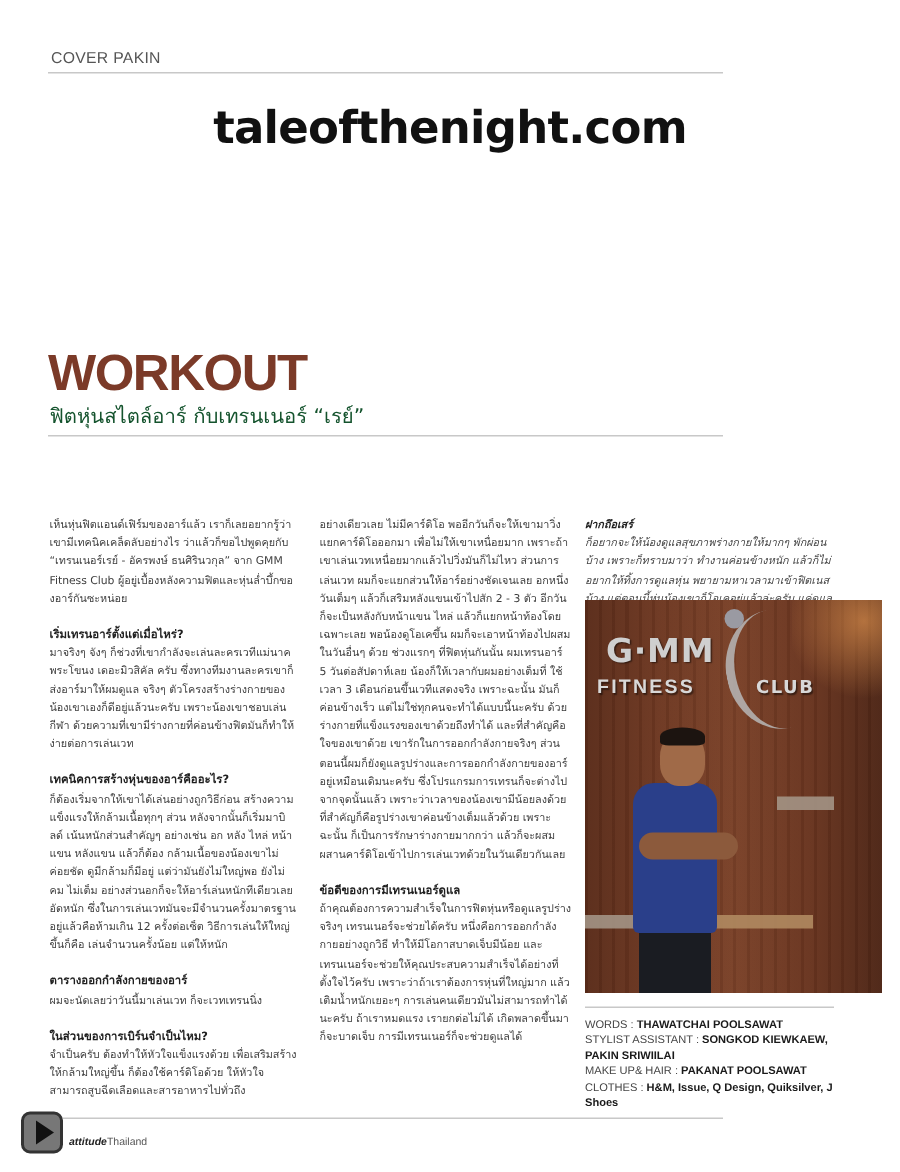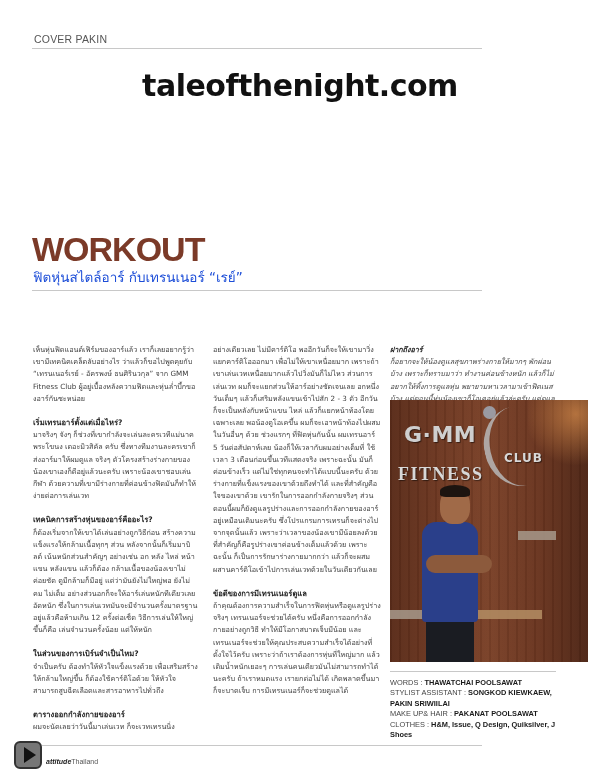--- a/index.html
+++ b/index.html
@@ -20,21 +20,21 @@
       font-family: "DejaVu Sans", sans-serif; font-weight: bold; font-size: 30px;
       color: #111; letter-spacing: -0.5px;
     }
     .headline {
       position: absolute; left: 32px; top: 232px;
       font-family: "Liberation Sans", sans-serif; font-weight: bold;
       font-size: 34px; letter-spacing: -1px; color: #7b3a28; line-height: 34px; text-align: right;
     }
     .subhead {
       position: absolute; left: 33px; top: 266px;
-      font-family: "DejaVu Sans", sans-serif; font-size: 13.5px; color: #1d4ed8;
+      font-family: "DejaVu Sans", sans-serif; font-size: 13.5px; color: #14532d;
     }
     .head-rule {
       position: absolute; left: 32px; top: 290px; width: 450px; height: 1px;
       background: #c8c8c8;
     }
 
     .col {
       position: absolute; top: 297px;
       font-family: "DejaVu Sans", sans-serif; font-size: 7.2px; line-height: 12.2px;
       color: #3c3c3c;
@@ -62,22 +62,22 @@
       position: absolute; inset: 0;
       background: repeating-linear-gradient(90deg, rgba(0,0,0,0.06) 0px, rgba(0,0,0,0.06) 2px, rgba(255,255,255,0.02) 2px, rgba(255,255,255,0.02) 9px);
     }
     .photo .logo-gmm {
       position: absolute; left: 14px; top: 22px;
       font-family: "DejaVu Sans", sans-serif; font-weight: bold; font-size: 22px;
       color: #cfcfcf; letter-spacing: 0.5px; text-shadow: 1px 1px 1px rgba(0,0,0,0.5);
     }
     .photo .logo-fitness {
       position: absolute; left: 8px; top: 50px;
-      font-family: Liberation Serif, serif; font-weight: bold; font-size: 18px;
-      color: #d8d8d8; letter-spacing: 1.5px; text-shadow: 1px 1px 1px rgba(0,0,0,0.5); margin-top: 14px;
+      font-family: Liberation Sans, sans-serif; font-weight: bold; font-size: 13px;
+      color: #d8d8d8; letter-spacing: 1.5px; text-shadow: 1px 1px 1px rgba(0,0,0,0.5);
     }
     .photo .logo-club {
       position: absolute; left: 114px; top: 51px;
       font-family: "DejaVu Sans", sans-serif; font-weight: bold; font-size: 12px;
       color: #d8d8d8; letter-spacing: 1px; text-shadow: 1px 1px 1px rgba(0,0,0,0.5);
     }
     .photo .swoosh {
       position: absolute; left: 94px; top: 6px; width: 70px; height: 80px;
       border-left: 6px solid #b8b8b8; border-radius: 50% 0 0 50%;
       transform: rotate(-12deg); opacity: 0.85;
@@ -158,40 +158,40 @@
   <p class="para">เห็นหุ่นฟิตแอนด์เฟิร์มของอาร์แล้ว เราก็เลยอยากรู้ว่าเขามีเทคนิคเคล็ดลับอย่างไร ว่าแล้วก็ขอไปพูดคุยกับ “เทรนเนอร์เรย์ - อัครพงษ์ ธนศิรินวกุล” จาก GMM Fitness Club ผู้อยู่เบื้องหลังความฟิตและหุ่นล่ำบึ้กของอาร์กันซะหน่อย</p>
   <div class="para">
     <div class="q">เริ่มเทรนอาร์ตั้งแต่เมื่อไหร่?</div>
     <div>มาจริงๆ จังๆ ก็ช่วงที่เขากำลังจะเล่นละครเวทีแม่นาคพระโขนง เดอะมิวสิคัล ครับ ซึ่งทางทีมงานละครเขาก็ส่งอาร์มาให้ผมดูแล จริงๆ ตัวโครงสร้างร่างกายของน้องเขาเองก็ดีอยู่แล้วนะครับ เพราะน้องเขาชอบเล่นกีฬา ด้วยความที่เขามีร่างกายที่ค่อนข้างฟิตมันก็ทำให้ง่ายต่อการเล่นเวท</div>
   </div>
   <div class="para">
     <div class="q">เทคนิคการสร้างหุ่นของอาร์คืออะไร?</div>
     <div>ก็ต้องเริ่มจากให้เขาได้เล่นอย่างถูกวิธีก่อน สร้างความแข็งแรงให้กล้ามเนื้อทุกๆ ส่วน หลังจากนั้นก็เริ่มมาบิลด์ เน้นหนักส่วนสำคัญๆ อย่างเช่น อก หลัง ไหล่ หน้าแขน หลังแขน แล้วก็ต้อง กล้ามเนื้อของน้องเขาไม่ค่อยชัด ดูมีกล้ามก็มีอยู่ แต่ว่ามันยังไม่ใหญ่พอ ยังไม่คม ไม่เต็ม อย่างส่วนอกก็จะให้อาร์เล่นหนักทีเดียวเลย อัดหนัก ซึ่งในการเล่นเวทมันจะมีจำนวนครั้งมาตรฐานอยู่แล้วคือห้ามเกิน 12 ครั้งต่อเซ็ต วิธีการเล่นให้ใหญ่ขึ้นก็คือ เล่นจำนวนครั้งน้อย แต่ให้หนัก</div>
   </div>
   <div class="para">
+    <div class="q">ตารางออกกำลังกายของอาร์</div>
+    <div>ผมจะนัดเลยว่าวันนี้มาเล่นเวท ก็จะเวทเทรนนิ่ง</div>
+  </div>
+  <div class="para">
     <div class="q">ในส่วนของการเบิร์นจำเป็นไหม?</div>
     <div>จำเป็นครับ ต้องทำให้หัวใจแข็งแรงด้วย เพื่อเสริมสร้างให้กล้ามใหญ่ขึ้น ก็ต้องใช้คาร์ดิโอด้วย ให้หัวใจสามารถสูบฉีดเลือดและสารอาหารไปทั่วถึง</div>
   </div>
-  <div class="para">
-    <div class="q">ตารางออกกำลังกายของอาร์</div>
-    <div>ผมจะนัดเลยว่าวันนี้มาเล่นเวท ก็จะเวทเทรนนิ่ง</div>
-  </div>
 </div>
 
 <div class="col col-2">
   <p class="para">อย่างเดียวเลย ไม่มีคาร์ดิโอ พออีกวันก็จะให้เขามาวิ่ง แยกคาร์ดิโอออกมา เพื่อไม่ให้เขาเหนื่อยมาก เพราะถ้าเขาเล่นเวทเหนื่อยมากแล้วไปวิ่งมันก็ไม่ไหว ส่วนการเล่นเวท ผมก็จะแยกส่วนให้อาร์อย่างชัดเจนเลย อกหนึ่งวันเต็มๆ แล้วก็เสริมหลังแขนเข้าไปสัก 2 - 3 ตัว อีกวันก็จะเป็นหลังกับหน้าแขน ไหล่ แล้วก็แยกหน้าท้องโดยเฉพาะเลย พอน้องดูโอเคขึ้น ผมก็จะเอาหน้าท้องไปผสมในวันอื่นๆ ด้วย ช่วงแรกๆ ที่ฟิตหุ่นกันนั้น ผมเทรนอาร์ 5 วันต่อสัปดาห์เลย น้องก็ให้เวลากับผมอย่างเต็มที่ ใช้เวลา 3 เดือนก่อนขึ้นเวทีแสดงจริง เพราะฉะนั้น มันก็ค่อนข้างเร็ว แต่ไม่ใช่ทุกคนจะทำได้แบบนี้นะครับ ด้วยร่างกายที่แข็งแรงของเขาด้วยถึงทำได้ และที่สำคัญคือใจของเขาด้วย เขารักในการออกกำลังกายจริงๆ ส่วนตอนนี้ผมก็ยังดูแลรูปร่างและการออกกำลังกายของอาร์อยู่เหมือนเดิมนะครับ ซึ่งโปรแกรมการเทรนก็จะต่างไปจากจุดนั้นแล้ว เพราะว่าเวลาของน้องเขามีน้อยลงด้วย ที่สำคัญก็คือรูปร่างเขาค่อนข้างเต็มแล้วด้วย เพราะฉะนั้น ก็เป็นการรักษาร่างกายมากกว่า แล้วก็จะผสมผสานคาร์ดิโอเข้าไปการเล่นเวทด้วยในวันเดียวกันเลย</p>
   <div class="para">
     <div class="q">ข้อดีของการมีเทรนเนอร์ดูแล</div>
     <div>ถ้าคุณต้องการความสำเร็จในการฟิตหุ่นหรือดูแลรูปร่างจริงๆ เทรนเนอร์จะช่วยได้ครับ หนึ่งคือการออกกำลังกายอย่างถูกวิธี ทำให้มีโอกาสบาดเจ็บมีน้อย และเทรนเนอร์จะช่วยให้คุณประสบความสำเร็จได้อย่างที่ตั้งใจไว้ครับ เพราะว่าถ้าเราต้องการหุ่นที่ใหญ่มาก แล้วเติมน้ำหนักเยอะๆ การเล่นคนเดียวมันไม่สามารถทำได้นะครับ ถ้าเราหมดแรง เรายกต่อไม่ได้ เกิดพลาดขึ้นมา ก็จะบาดเจ็บ การมีเทรนเนอร์ก็จะช่วยดูแลได้</div>
   </div>
 </div>
 
 <div class="col col-3">
   <div class="para">
-    <div class="quote-head">ฝากถึงอาร์</div>
+    <div class="quote-head">ฝากถึอเสร์</div>
     <div class="quote">ก็อยากจะให้น้องดูแลสุขภาพร่างกายให้มากๆ พักผ่อนบ้าง เพราะก็ทราบมาว่า ทำงานค่อนข้างหนัก แล้วก็ไม่อยากให้ทิ้งการดูแลหุ่น พยายามหาเวลามาเข้าฟิตเนสบ้าง แต่ตอนนี้หุ่นน้องเขาก็โอเคอยู่แล้วล่ะครับ แค่ดูแลให้มันคงเดิมก็น่าจะเพียงพอแล้ว ■</div>
   </div>
 </div>
 
 <div class="photo">
   <div class="wall-lines"></div>
   <div class="light"></div>
   <div class="swoosh"></div>
   <div class="ball"></div>
   <div class="logo-gmm">G·MM</div>

